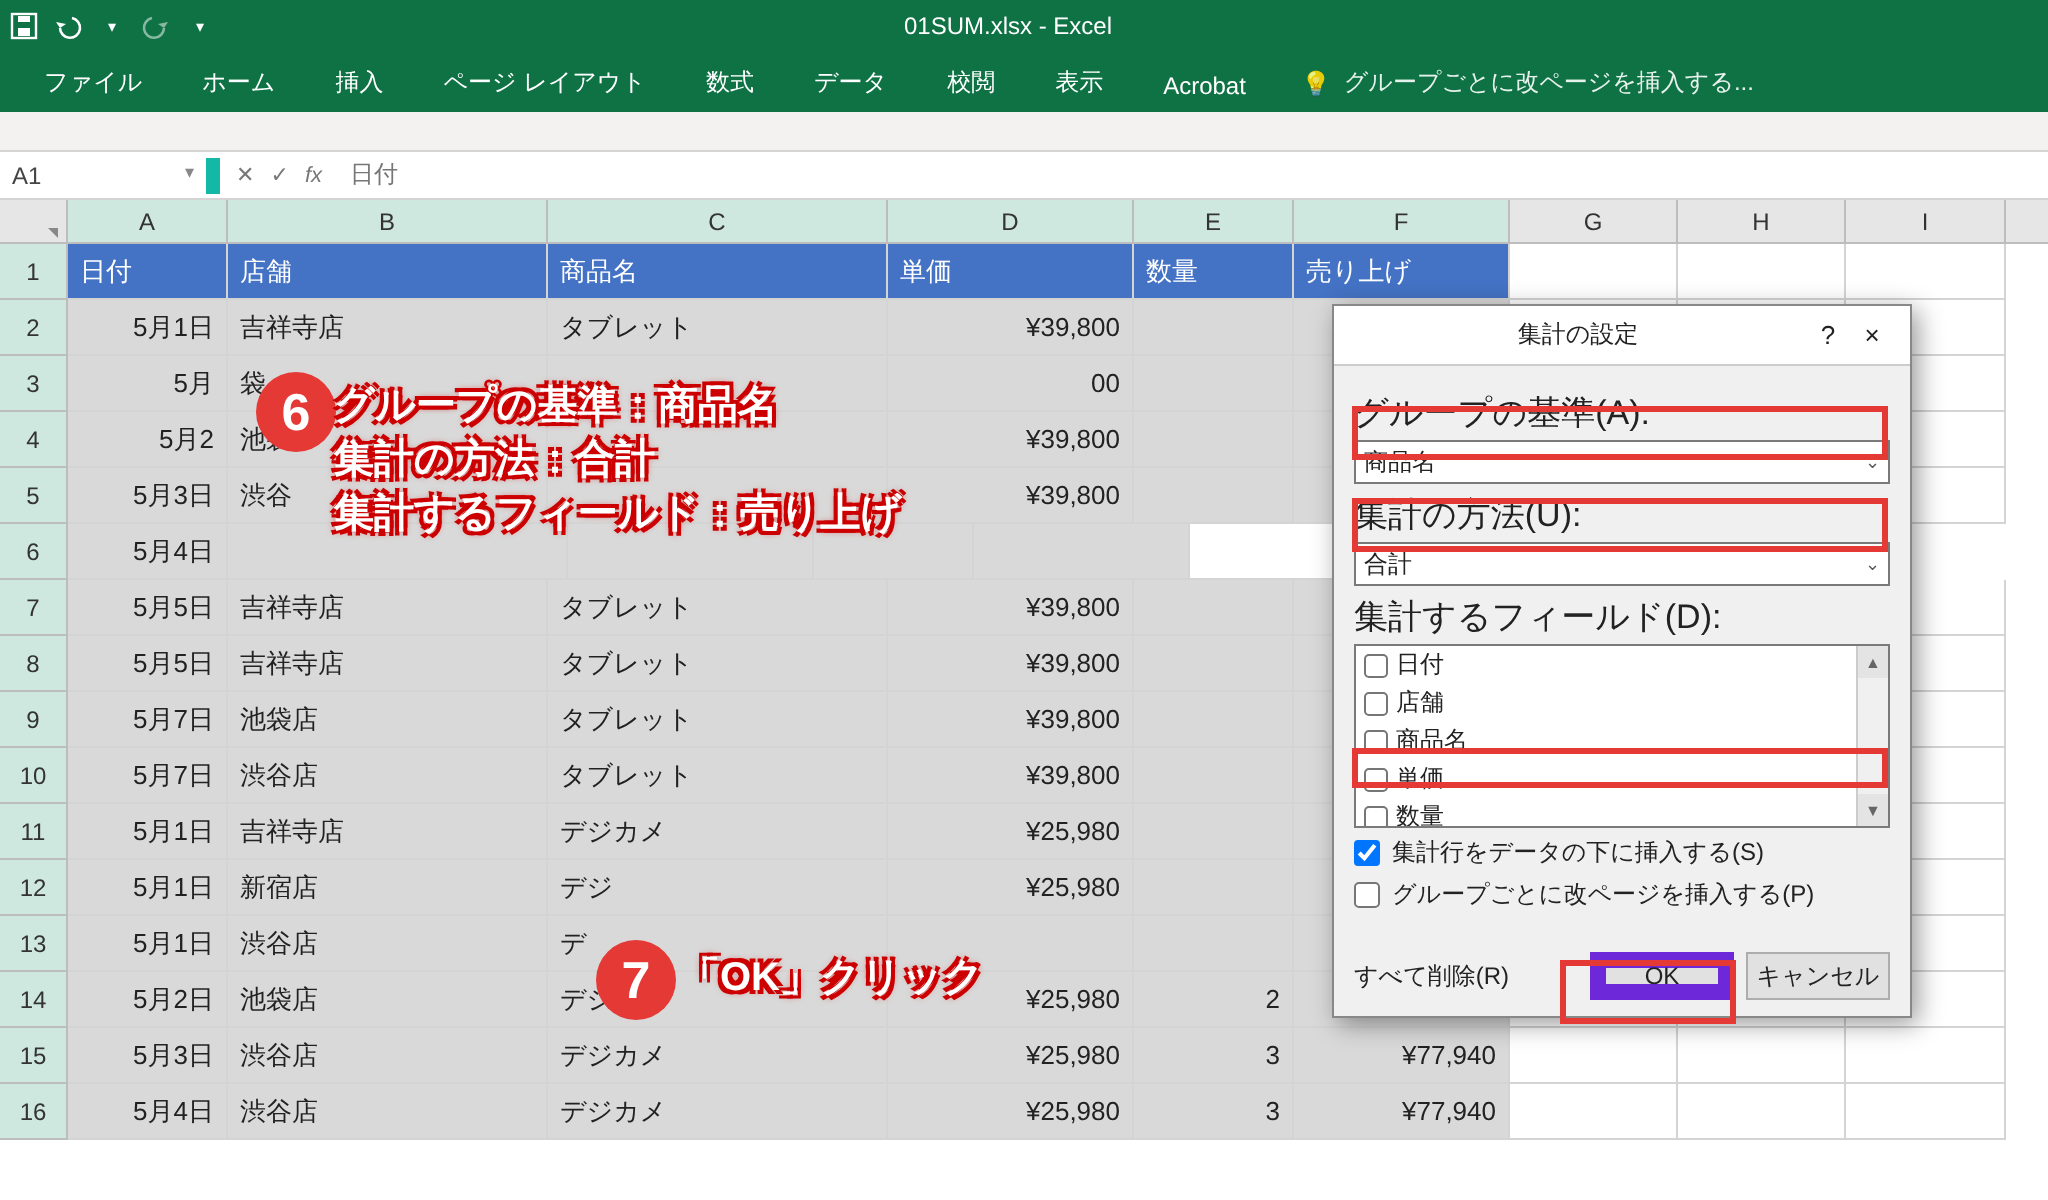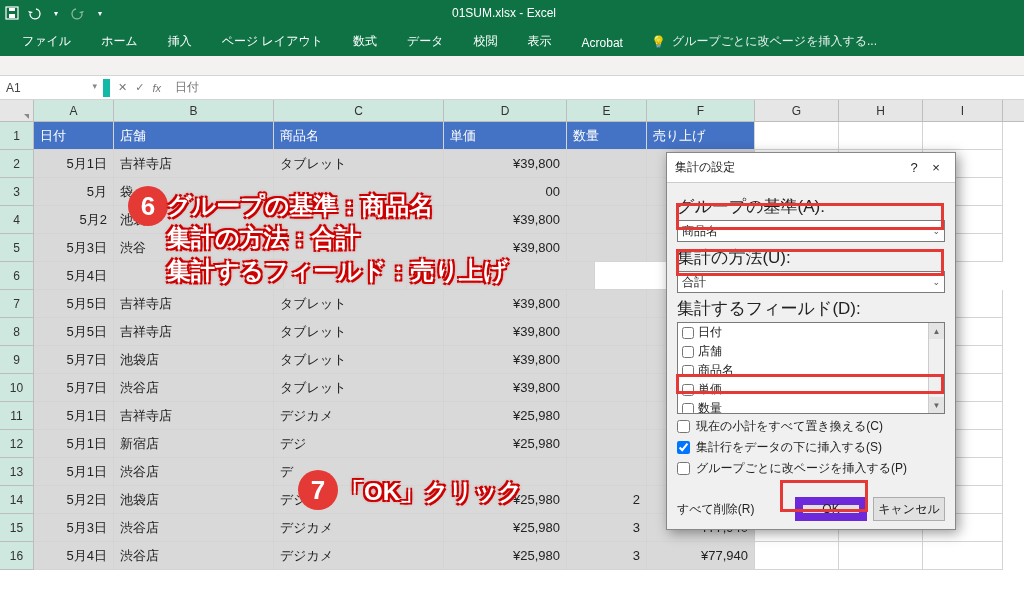--- a/index.html
+++ b/index.html
@@ -38,40 +38,40 @@
 .rowh.sel { background: #cfe8df; }
 .cell { border-right: 1px solid #d4d4d4; border-bottom: 1px solid #d4d4d4; padding: 4px 6px; display:flex; align-items:center; background:#fff; color:#222; }
 .cell.hdr { background: #4472c4; color:#fff; font-weight: normal; }
 .cell.r { justify-content: flex-end; }
 .cell.sel { background: #d9d9d9; }
 .cA{width:80px}.cB{width:160px}.cC{width:170px}.cD{width:123px}.cE{width:80px}.cF{width:108px}.cG{width:84px}.cH{width:84px}.cI{width:80px}
 
 
 .dialog { position:absolute; left: 666px; top: 152px; width: 290px; background:#f0f0f0; border:1px solid #888; box-shadow: 3px 3px 12px rgba(0,0,0,.4); font-size:12px; color:#222; }
 .dlg-title { display:flex; align-items:center; padding:6px 8px; background:#fff; border-bottom:1px solid #ccc; }
-.dlg-title .t { flex:1; }
+.dlg-title .t { flex:1;text-align:center; }
 .dlg-title .help, .dlg-title .x { width:22px; text-align:center; cursor:pointer; font-size:13px;}
 .dlg-body { padding: 8px 10px; }
 .dlg-body label { display:block; margin: 4px 0 2px; font-size:17px; }
 .dlg-select { width:100%; height:22px; background:#fff; border:1px solid #7a7a7a; padding:2px 4px; font-size:12px; display:flex;align-items:center;justify-content:space-between;}
 .dlg-select .arr{font-size:9px;color:#555;}
 .dlg-list { width:100%; height:92px; background:#fff; border:1px solid #7a7a7a; overflow:hidden; font-size:12px; position:relative;}
 .dlg-list .li{ padding:1px 4px; display:flex; align-items:center; gap:4px;}
 .dlg-list .li input{width:12px;height:12px;}
 .dlg-list .scroll{position:absolute;right:0;top:0;bottom:0;width:16px;background:#f0f0f0;border-left:1px solid #ccc;}
 .dlg-list .scroll .btn{height:16px;background:#e4e4e4;display:flex;align-items:center;justify-content:center;font-size:8px;color:#666;}
 .chk { display:flex; align-items:center; gap:6px; margin:4px 0; font-size:12px;}
 .chk input{width:13px;height:13px;}
 .dlg-buttons { display:flex; justify-content:flex-end; gap:6px; padding:8px 10px; align-items:center;}
 .dlg-btn { min-width:72px; height:24px; background:#e1e1e1; border:1px solid #adadad; font-size:12px; display:flex;align-items:center;justify-content:center;cursor:pointer;}
 .dlg-btn.ok { border:8px solid #6d28d9; }
 .link-btn{font-size:12px;color:#222;margin-right:auto;cursor:pointer;}
 
 
-.annotation { position:absolute; color:#fff; font-weight:bold; font-size:24px; text-shadow: -2px -2px 0 #c00, 2px -2px 0 #c00, -2px 2px 0 #c00, 2px 2px 0 #c00, 0 0 4px #c00; pointer-events:none; line-height:1.35;}
+.annotation { position:absolute; color:#fff; font-weight:bold; font-size:20px; text-shadow: -2px -2px 0 #c00, 2px -2px 0 #c00, -2px 2px 0 #c00, 2px 2px 0 #c00, 0 0 4px #c00; pointer-events:none; line-height:1.35;}
 .badge { position:absolute; width:40px; height:40px; border-radius:50%; background:#e53935; color:#fff; font-weight:bold; font-size:26px; display:flex;align-items:center;justify-content:center; pointer-events:none;}
 .red-box { position:absolute; border:3px solid #e53935; pointer-events:none;}
 </style>
 </head>
 <body>
 
 <div class="titlebar">
   <div class="qat">
     <div class="ic">
         <svg width="14" height="14" viewBox="0 0 14 14">
@@ -408,24 +408,20 @@
             <span>数量</span>
           </div>
         </div>
       <div class="scroll">
         <div class="btn">▲</div>
         <div style="flex:1"></div>
         <div class="btn" style="position:absolute;bottom:0;width:100%;">▼</div>
       </div>
     </div>
     <div class="chk">
-        <input type="checkbox" style="">
-        <span>現在の小計をすべて置き換える(C)</span>
-      </div>
-    <div class="chk">
         <input type="checkbox" checked="" style="">
         <span>集計行をデータの下に挿入する(S)</span>
       </div>
     <div class="chk">
         <input type="checkbox" style="">
         <span>グループごとに改ページを挿入する(P)</span>
       </div>
   </div>
   <div class="dlg-buttons">
     <span class="link-btn">すべて削除(R)</span>

